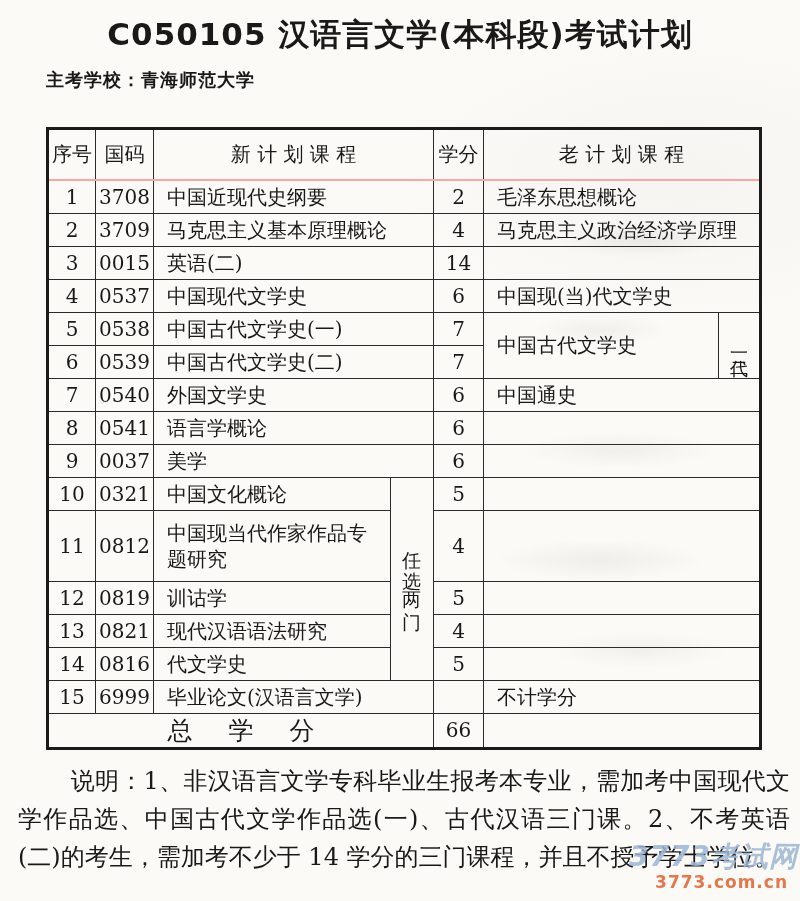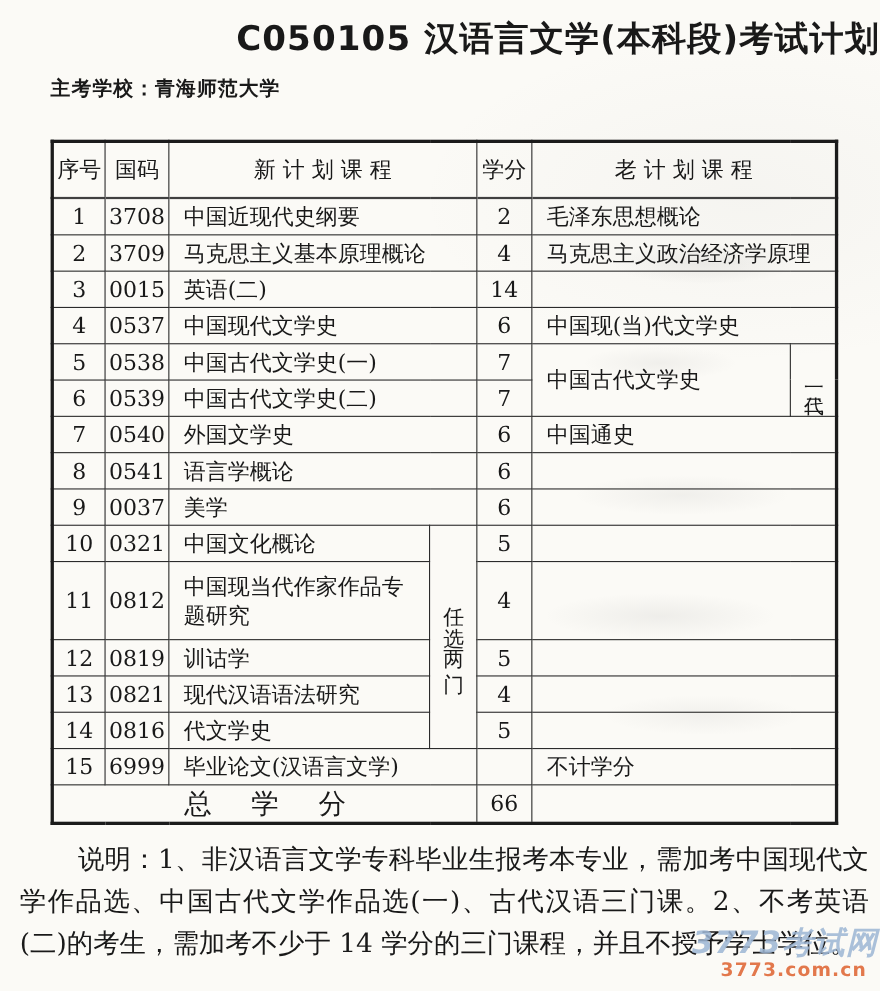--- a/index.html
+++ b/index.html
@@ -16,40 +16,40 @@
       radial-gradient(ellipse 120px 26px at 640px 240px, rgba(110,110,110,.10), transparent 70%),
       radial-gradient(ellipse 100px 22px at 600px 330px, rgba(110,110,110,.08), transparent 70%),
       radial-gradient(ellipse 140px 26px at 620px 450px, rgba(110,110,110,.08), transparent 70%),
       radial-gradient(ellipse 150px 30px at 600px 560px, rgba(110,110,110,.09), transparent 70%),
       radial-gradient(ellipse 130px 26px at 640px 650px, rgba(110,110,110,.07), transparent 70%),
       radial-gradient(ellipse 400px 200px at 85% 20%, rgba(140,140,140,.05), transparent 75%);
   }
 
   .title {
     position:absolute; top:14px; left:0; width:100%; margin:0;
-    text-align:right; font-size:31px; font-weight:bold; letter-spacing:1px;
+    text-align:center; font-size:31px; font-weight:bold; letter-spacing:1px;
     font-family:"DejaVu Sans","Liberation Sans",sans-serif;
   }
   .school {
     position:absolute; top:68px; left:46px;
     font-size:18px; font-weight:600; letter-spacing:1px;
   }
 
   table.plan {
     position:absolute; top:127px; left:46px;
     border-collapse:collapse; table-layout:fixed;
     border:3px solid #1b1b1b;
   }
   .plan th, .plan td {
     border:1px solid #2b2b2b; padding:0;
     font-size:20px; font-weight:normal;
     text-align:center; vertical-align:middle;
     overflow:hidden;
   }
-  .plan thead th { height:49px; border-bottom:2px solid #404040; }
+  .plan thead th { height:49px; border-bottom:2px solid #fca5a5; }
   .plan tbody tr { height:33px; }
   .plan tbody tr.tall { height:71px; }
   .plan td.course, .plan td.old { text-align:left; padding:2px 22px 2px 13px; line-height:1.3; }
   .plan td.old { padding-right:6px; }
   .plan td.vert span {
     display:inline-block; writing-mode:vertical-rl; text-orientation:upright;
     font-size:19px; letter-spacing:20px; line-height:1;
   }
   .plan td.vert.sub span { font-size:18px; letter-spacing:3px; }
   .plan td.total-label { letter-spacing:14px; font-size:25px; padding-left:14px; }

